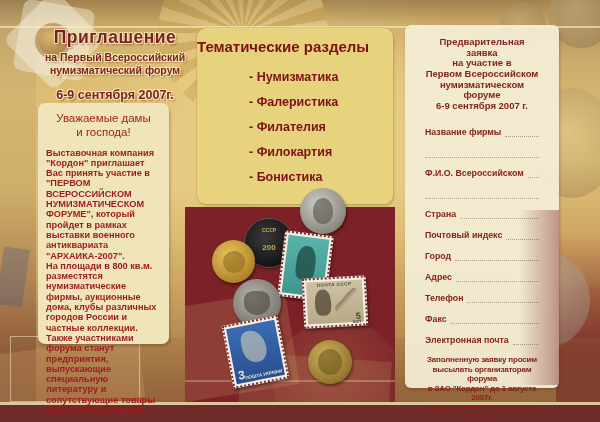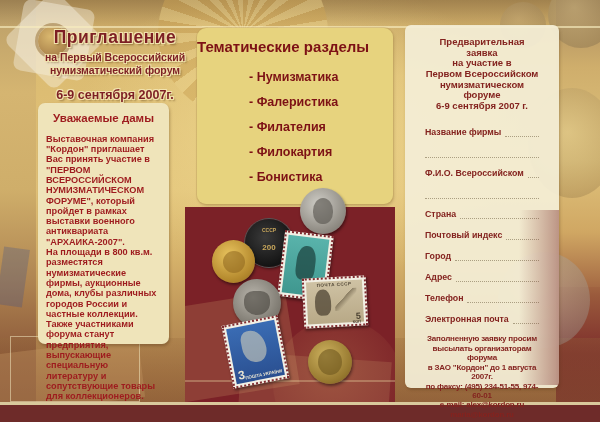--- a/index.html
+++ b/index.html
@@ -42,21 +42,21 @@
   .bgcoin4{left:498px;top:252px;width:92px;height:96px;border-radius:50%;
     background:radial-gradient(circle at 45% 40%,#cfc9bb,#9d948a 72%,#7d6f66);opacity:.45;}
   
   .lp-title{left:22px;top:27px;width:186px;text-align:center;color:#7d1f24;
     text-shadow:1px 1px 0 #f2e3ae,-1px -1px 0 #f2e3ae,1px -1px 0 #f2e3ae,-1px 1px 0 #f2e3ae,2px 2px 2px rgba(90,60,20,.5);}
   .lp-title h1{margin:0 0 3px;font-size:17.5px;letter-spacing:.5px;}
   .lp-title .sub{font-size:10.5px;font-weight:bold;line-height:1.25;}
   .lp-title .date{margin-top:11px;font-size:12.5px;font-weight:bold;}
   .left-box{left:38px;top:103px;width:131px;height:241px;background:#efe4ba;border-radius:7px;
     box-shadow:1px 2px 3px rgba(80,50,20,.35);padding:9px 8px 0;box-sizing:border-box;color:#9e1b1e;}
-  .greet{text-align:center;font-size:11.5px;font-weight:bold;line-height:1.2;margin-bottom:8px;}
+  .greet{text-align:center;font-size:11.5px;font-weight:normal;line-height:1.2;margin-bottom:8px;}
   .left-box p{margin:0;font-size:9.2px;font-weight:bold;line-height:1.12;}
   
   .mid-box{left:197px;top:28px;width:196px;height:176px;background:#e7d37e;border-radius:9px;
     box-sizing:border-box;padding-top:10px;color:#7d1115;
     box-shadow:0 0 0 1px rgba(190,160,90,.4),1px 2px 3px rgba(100,70,30,.25);}
   .mid-title{text-align:left;font-size:15px;font-weight:bold;line-height:1.18;margin-bottom:14px;}
   .mid-list{padding-left:52px;}
   .mid-list .item{font-size:12.5px;font-weight:bold;margin-bottom:11px;}
   .maroon{left:185px;top:207px;width:210px;height:195px;background:#7b2127;overflow:hidden;}
   .m-line{position:absolute;left:0;top:173px;width:210px;height:2px;background:rgba(232,212,160,.35);}
@@ -142,20 +142,21 @@
   <div class="abs lp-title">
     <h1>Приглашение</h1>
     <div class="sub">на Первый Всероссийский</div>
     <div class="sub">нумизматический форум</div>
     <div class="date">6-9 сентября 2007г.</div>
   </div>
 
   <div class="abs left-box">
     <div class="greet">
       <div>Уважаемые дамы</div>
+      <div>и господа!</div>
     </div>
     <p>Выставочная компания "Кордон" приглашает Вас принять участие в "ПЕРВОМ ВСЕРОССИЙСКОМ НУМИЗМАТИЧЕСКОМ ФОРУМЕ", который пройдет в рамках выставки военного антиквариата "АРХАИКА-2007".</p>
     <p>На площади в 800 кв.м. разместятся нумизматические фирмы, аукционные дома, клубы различных городов России и частные коллекции.</p>
     <p>Также участниками форума станут предприятия, выпускающие специальную литературу и сопутствующие товары для коллекционеров.</p>
   </div>
 
   <div class="abs mid-box">
     <div class="mid-title">
       <div>Тематические разделы</div>
     </div>
@@ -282,20 +283,27 @@
         </div>
 
         <div class="field">
           <div class="field-row">
             <span class="flabel">Телефон</span>
             <span class="fline"></span>
           </div>
 
         </div>
 
+        <div class="field">
+          <div class="field-row">
+            <span class="flabel">Факс</span>
+            <span class="fline"></span>
+          </div>
+
+        </div>
 
         <div class="field">
           <div class="field-row">
             <span class="flabel">Электронная почта</span>
             <span class="fline"></span>
           </div>
 
         </div>
       </div>
     <div class="f-note">

